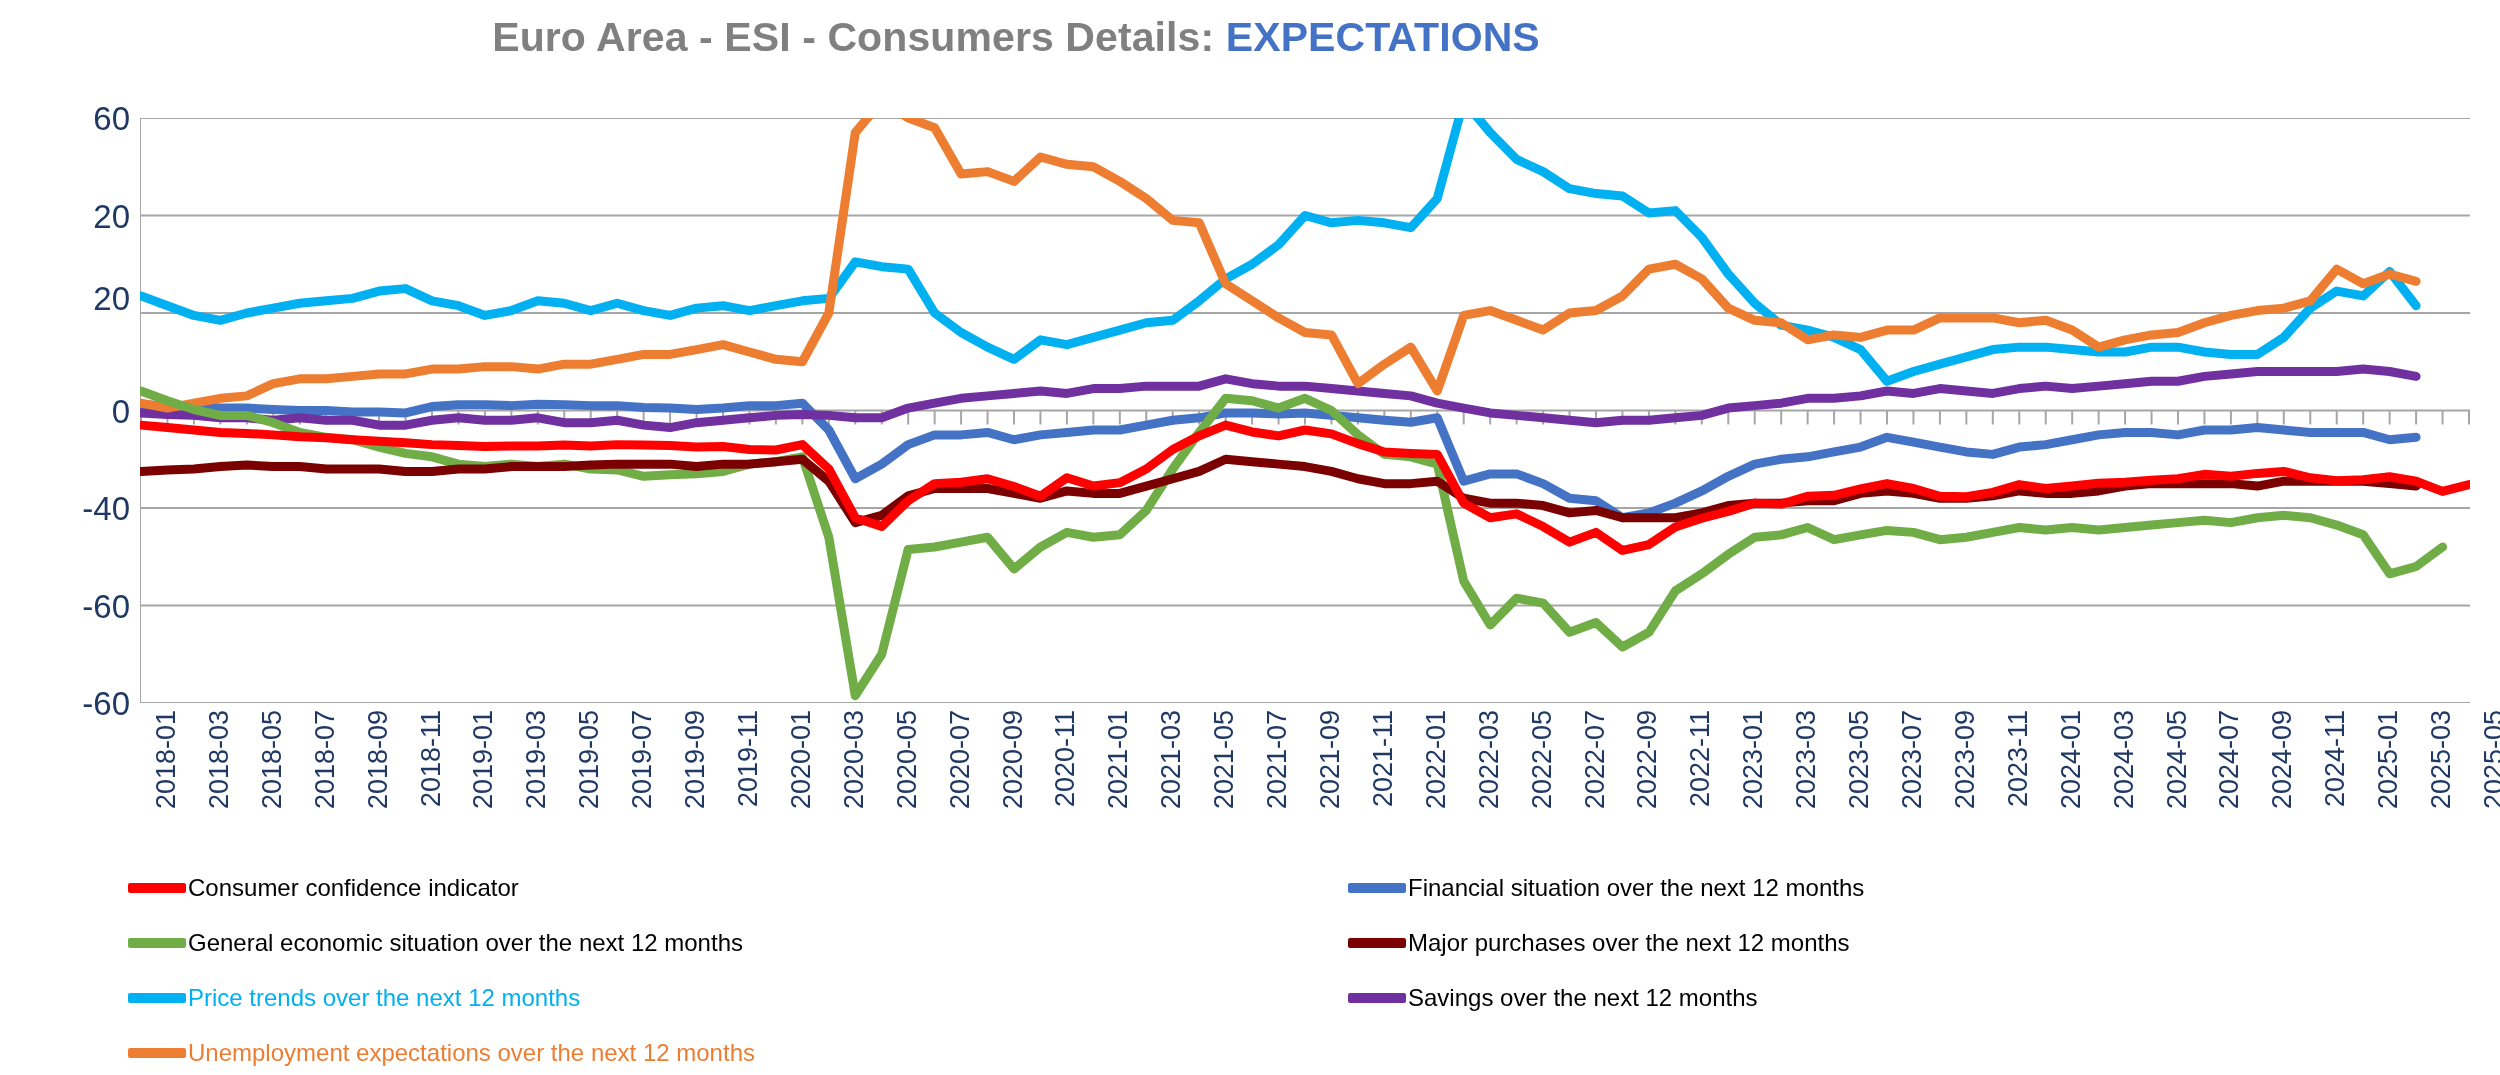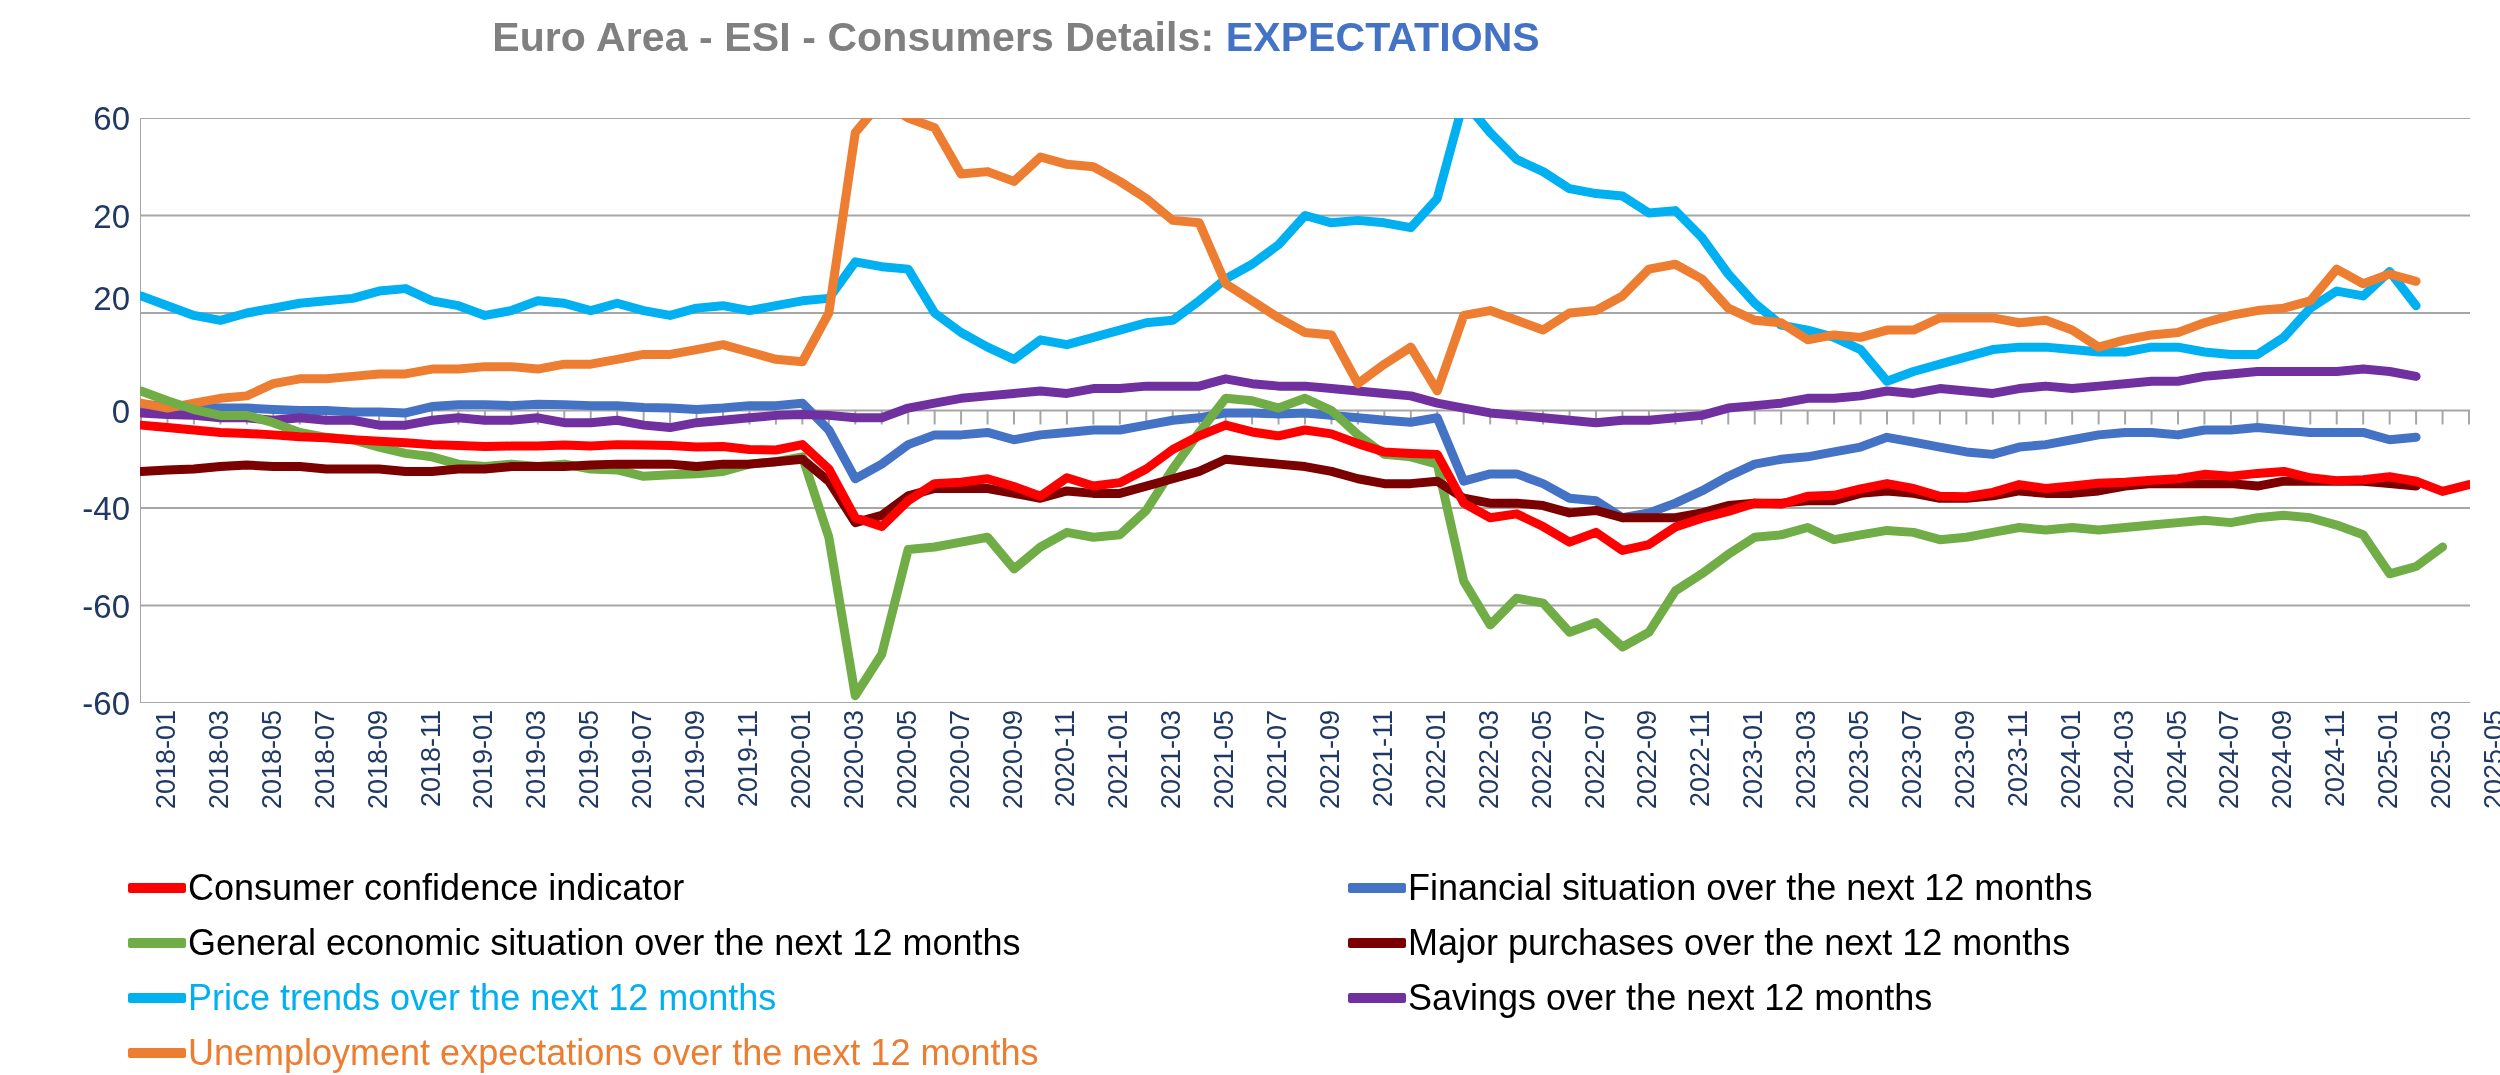--- a/index.html
+++ b/index.html
@@ -35,21 +35,21 @@
     font-family:"Liberation Sans",sans-serif;
   }
 
   
   #legend{position:absolute;left:0;top:860px;width:2500px;height:200px;}
   .legend-col{position:absolute;top:0;}
   #legend-col-left{left:128px;}
   #legend-col-right{left:1348px;}
   .legend-item{display:flex;align-items:center;height:55px;white-space:nowrap;}
   .legend-swatch{width:58px;height:10px;border-radius:2px;flex:0 0 auto;margin-right:2px;}
-  .legend-text{font-size:36px;line-height:1;font-family:"Liberation Sans",sans-serif;}
+  .legend-text{font-size:24px;line-height:1;font-family:"Liberation Sans",sans-serif;}
 </style>
 </head>
 <body>
 
 <div id="root">
 
   <div class="chart-title">
     <span>Euro Area - ESI - Consumers Details: </span><span class="hl">EXPECTATIONS</span>
   </div>
 

